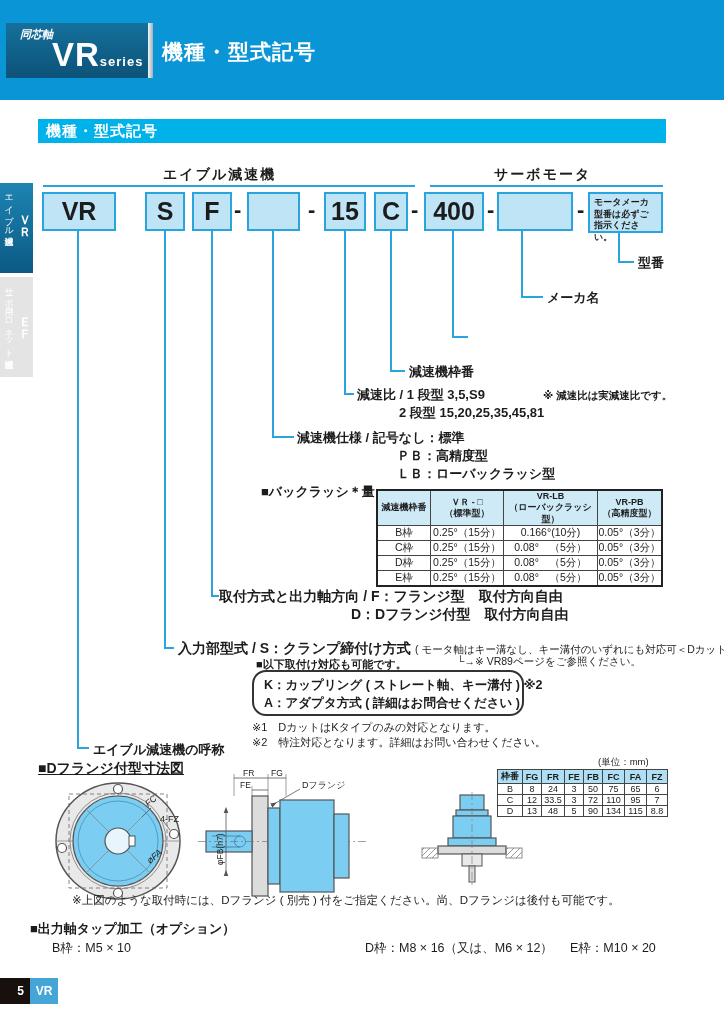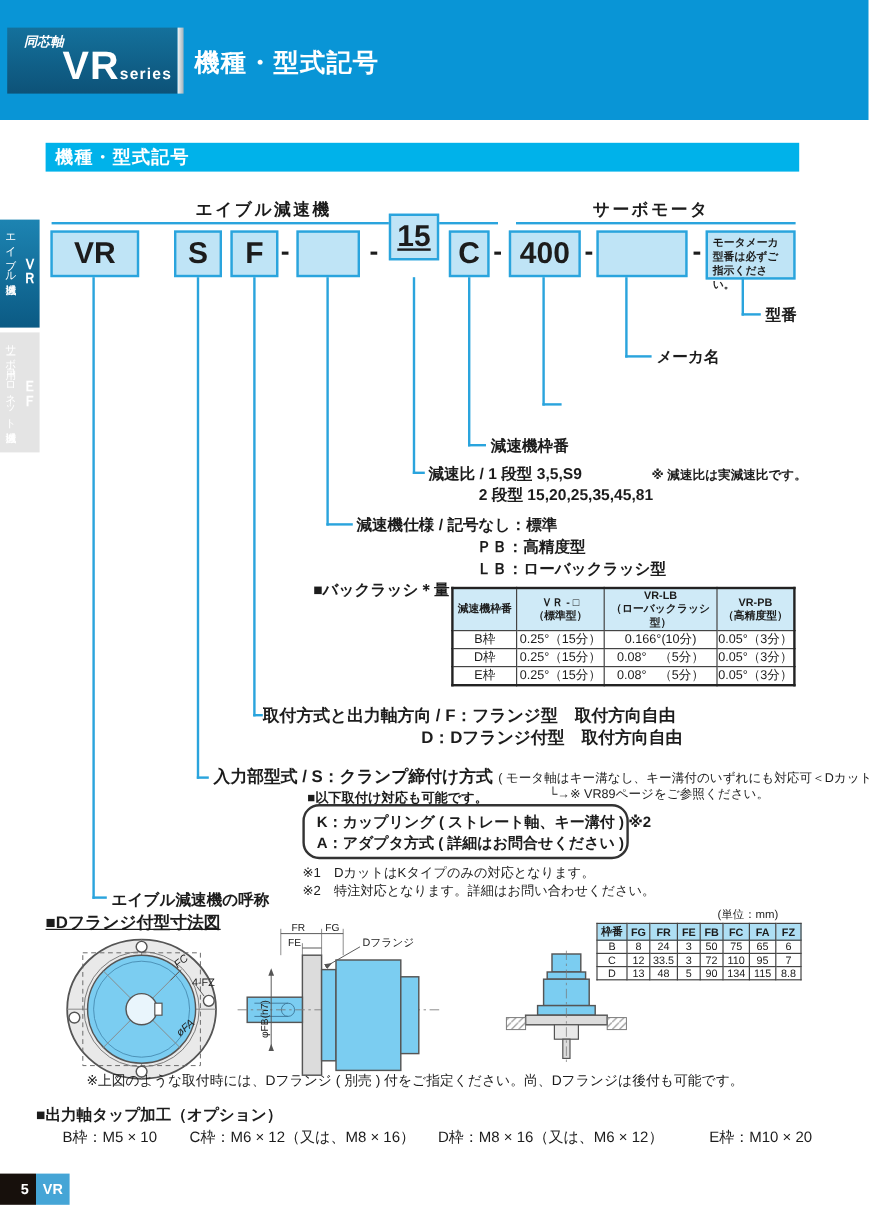--- a/index.html
+++ b/index.html
@@ -76,21 +76,21 @@
 
   <div class="abs group-hd" style="left:163px;top:166px;">エイブル減速機</div>
   <div class="abs group-hd" style="left:494px;top:166px;">サーボモータ</div>
   <div class="abs underline" style="left:43px;top:185px;width:372px;"></div>
   <div class="abs underline" style="left:430px;top:185px;width:233px;"></div>
 
   <div class="abs codebox" style="left:42px;top:192px;width:74px;height:39px;">VR</div>
   <div class="abs codebox" style="left:145px;top:192px;width:40px;height:39px;">S</div>
   <div class="abs codebox" style="left:192px;top:192px;width:40px;height:39px;">F</div>
   <div class="abs codebox" style="left:247px;top:192px;width:53px;height:39px;"></div>
-  <div class="abs codebox" style="left:324px;top:178px;width:42px;height:39px;text-decoration:underline;">15</div>
+  <div class="abs codebox" style="left:324px;top:192px;width:42px;height:39px;">15</div>
   <div class="abs codebox" style="left:374px;top:192px;width:34px;height:39px;">C</div>
   <div class="abs codebox" style="left:424px;top:192px;width:60px;height:39px;">400</div>
   <div class="abs codebox" style="left:497px;top:192px;width:76px;height:39px;"></div>
   <div class="abs note-box" style="left:588px;top:192px;width:75px;height:41px;">モータメーカ型番は必ずご指示ください。</div>
 
   <div class="abs dash" style="left:234px;top:197px;">-</div>
   <div class="abs dash" style="left:308px;top:197px;">-</div>
   <div class="abs dash" style="left:411px;top:197px;">-</div>
   <div class="abs dash" style="left:487px;top:197px;">-</div>
   <div class="abs dash" style="left:577px;top:197px;">-</div>
@@ -149,20 +149,26 @@
 （標準型）</th>
       <th style="width:93px;">VR-LB
 （ローバックラッシ型）</th>
       <th style="width:63px;">VR-PB
 （高精度型）</th>
     </tr>
     <tr>
       <td>B枠</td>
       <td>0.25°（15分）</td>
       <td>0.166°(10分)</td>
+      <td>0.05°（3分）</td>
+    </tr>
+    <tr>
+      <td>C枠</td>
+      <td>0.25°（15分）</td>
+      <td>0.08°　（5分）</td>
       <td>0.05°（3分）</td>
     </tr>
     <tr>
       <td>D枠</td>
       <td>0.25°（15分）</td>
       <td>0.08°　（5分）</td>
       <td>0.05°（3分）</td>
     </tr>
     <tr>
       <td>E枠</td>
@@ -295,20 +301,19 @@
       <td>115</td>
       <td>8.8</td>
     </tr>
   </tbody>
     </table>
 
   <div class="abs" style="left:72px;top:893px;font-size:11.5px;white-space:nowrap;">※上図のような取付時には、Dフランジ ( 別売 ) 付をご指定ください。尚、Dフランジは後付も可能です。</div>
 
   <div class="abs" style="left:30px;top:920px;font-size:13px;font-weight:bold;white-space:nowrap;">■出力軸タップ加工（オプション）</div>
   <div class="abs" style="left:52px;top:940px;font-size:12.5px;white-space:nowrap;">B枠：M5 × 10</div>
-  <div class="abs" style="left:158px;top:940px;font-size:12.5px;white-space:nowrap;">C枠：M6 × 12（又は、M8 × 16）</div>
   <div class="abs" style="left:365px;top:940px;font-size:12.5px;white-space:nowrap;">D枠：M8 × 16（又は、M6 × 12）</div>
-  <div class="abs" style="left:570px;top:940px;font-size:12.5px;white-space:nowrap;margin-left:21px;">E枠：M10 × 20</div>
+  <div class="abs" style="left:570px;top:940px;font-size:12.5px;white-space:nowrap;">E枠：M10 × 20</div>
 
   <div class="abs footer-black">5</div>
   <div class="abs footer-blue">VR</div>
 
 </div>
 
 </body></html>

